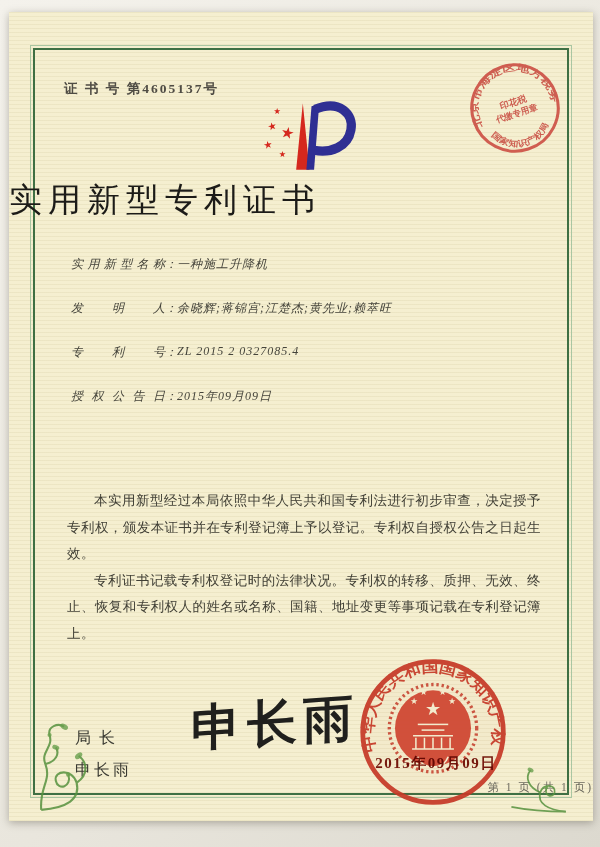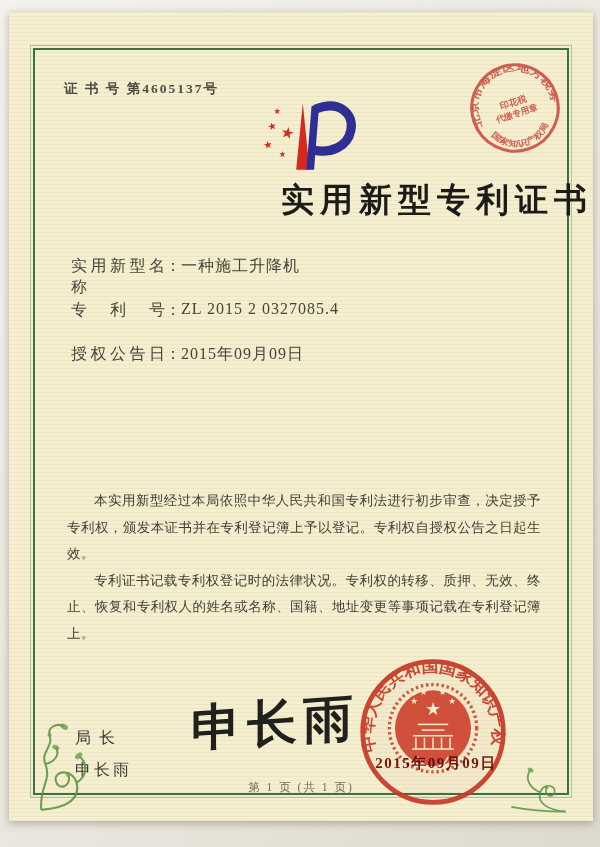--- a/index.html
+++ b/index.html
@@ -23,46 +23,46 @@
     outline-offset:2px;
     pointer-events:none;
   }
   .cert-no{
     position:absolute;top:68px;left:55px;
     font-size:13.5px;letter-spacing:2px;color:#4f4c44;font-weight:bold;
   }
   .tax-stamp{position:absolute;top:48px;left:458px;width:96px;height:96px;transform:rotate(-18deg);opacity:.88;}
   .logo{position:absolute;top:82px;left:240px;width:124px;height:86px;}
   .cert-title{
-    position:absolute;top:166px;left:0;width:100%;text-align:right;
-    font-size:33px;font-weight:bold;color:#1c1b18;letter-spacing:6px;margin:0;
+    position:absolute;top:166px;left:0;width:100%;text-align:left;
+    font-size:33px;font-weight:normal;color:#1c1b18;letter-spacing:6px;margin:0;
   }
   .fields{position:absolute;top:244px;left:62px;right:48px;}
-  .field-row{margin-bottom:23px;font-size:16px;color:#45443b;height:21px;}
+  .field-row{margin-bottom:23px;font-size:12px;color:#45443b;height:21px;font-style:italic;}
   .field-label{display:inline-block;width:94px;text-align:justify;text-align-last:justify;vertical-align:top;}
   .field-colon{display:inline-block;vertical-align:top;}
   .field-value{display:inline-block;letter-spacing:1px;vertical-align:top;}
   .body-text{position:absolute;top:476px;left:58px;right:52px;color:#403f35;}
   .body-text p{margin:0;font-size:13.5px;line-height:26.5px;text-indent:2em;text-align:justify;letter-spacing:.4px;}
   .director-block{position:absolute;top:696px;left:66px;color:#3a3a32;margin-top:20px;}
   .director-title{font-size:16px;letter-spacing:8px;}
   .director-name{font-size:16px;letter-spacing:3px;margin-top:11px;}
   .signature-script{
     position:absolute;top:678px;left:182px;width:170px;
     font-size:50px;font-weight:bold;color:#20201d;letter-spacing:6px;
     transform:rotate(-4deg) skewX(-4deg);white-space:nowrap;
   }
   .official-seal{position:absolute;top:644px;left:348px;width:152px;height:152px;opacity:.93;}
   .seal-date{
     position:absolute;top:742px;left:347px;width:160px;text-align:center;
     font-size:15px;font-weight:bold;color:#7c1a10;letter-spacing:1.5px;
     mix-blend-mode:multiply;
   }
   .page-footer{
-    position:absolute;top:768px;left:0;width:100%;text-align:center;
+    position:absolute;top:768px;left:0;width:100%;text-align:right;
     font-size:11.5px;color:#6c6a5e;letter-spacing:2px;
   }
   .ornament{position:absolute;pointer-events:none;}
   .ornament-left{left:26px;top:698px;width:104px;height:104px;}
   .ornament-right{right:24px;top:742px;width:80px;height:60px;transform:scaleX(-1);}
 </style>
 </head>
 <body>
 
 <div class="photo-edge"></div>
@@ -98,20 +98,23 @@
     <polygon points="52,9 58.5,74 45.5,74" fill="#d5281e"></polygon>
     <polygon points="60.5,12 68,10 63,74 55.5,74" fill="#2f2f93"></polygon>
     <path d="M 64,15 C 88,5 102,20 99,35 C 96,52 79,58 63,55" fill="none" stroke="#2f2f93" stroke-width="9"></path>
   </svg>
 
   <h1 class="cert-title">实用新型专利证书</h1>
 
   <div class="fields">
     <div class="field-row">
       <span class="field-label">实用新型名称</span><span class="field-colon">：</span><span class="field-value">一种施工升降机</span>
+    </div>
+    <div class="field-row">
+      <span class="field-label">发明人</span><span class="field-colon">：</span><span class="field-value">余晓辉;蒋锦宫;江楚杰;黄先业;赖萃旺</span>
     </div>
     <div class="field-row">
       <span class="field-label">专利号</span><span class="field-colon">：</span><span class="field-value">ZL 2015 2 0327085.4</span>
     </div>
     <div class="field-row">
       <span class="field-label">授权公告日</span><span class="field-colon">：</span><span class="field-value">2015年09月09日</span>
     </div>
   </div>
 
   <div class="body-text">

